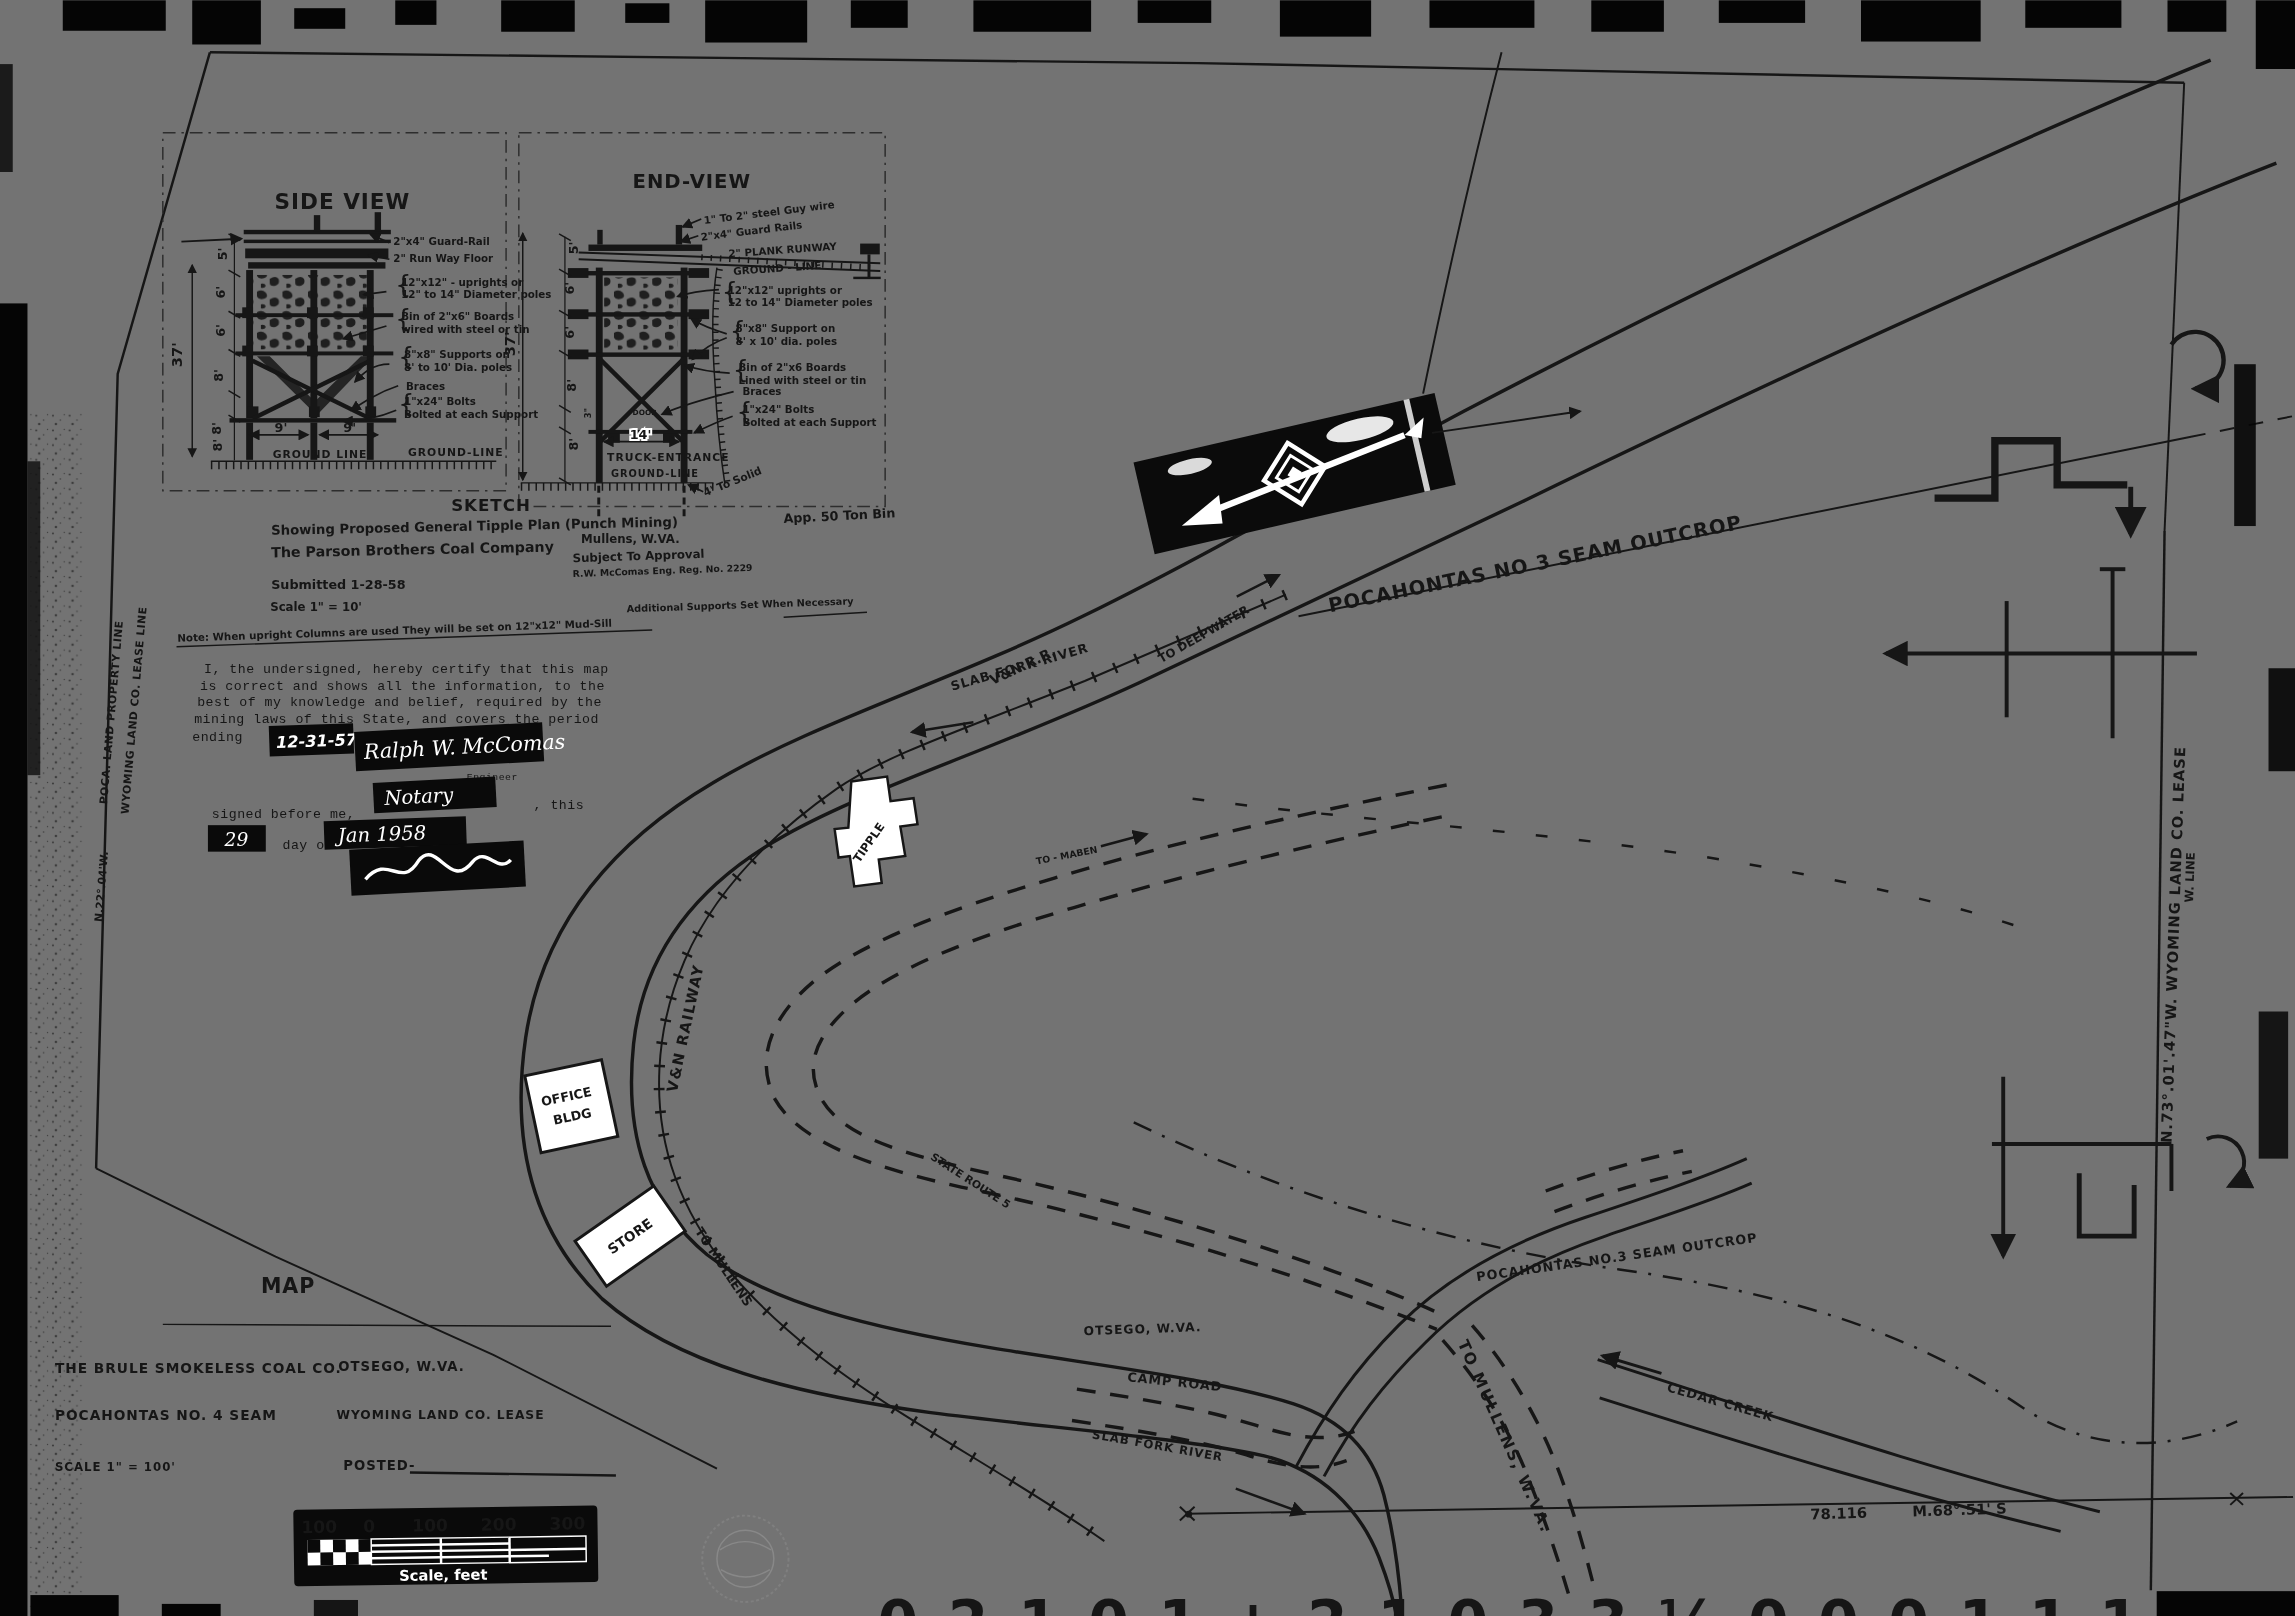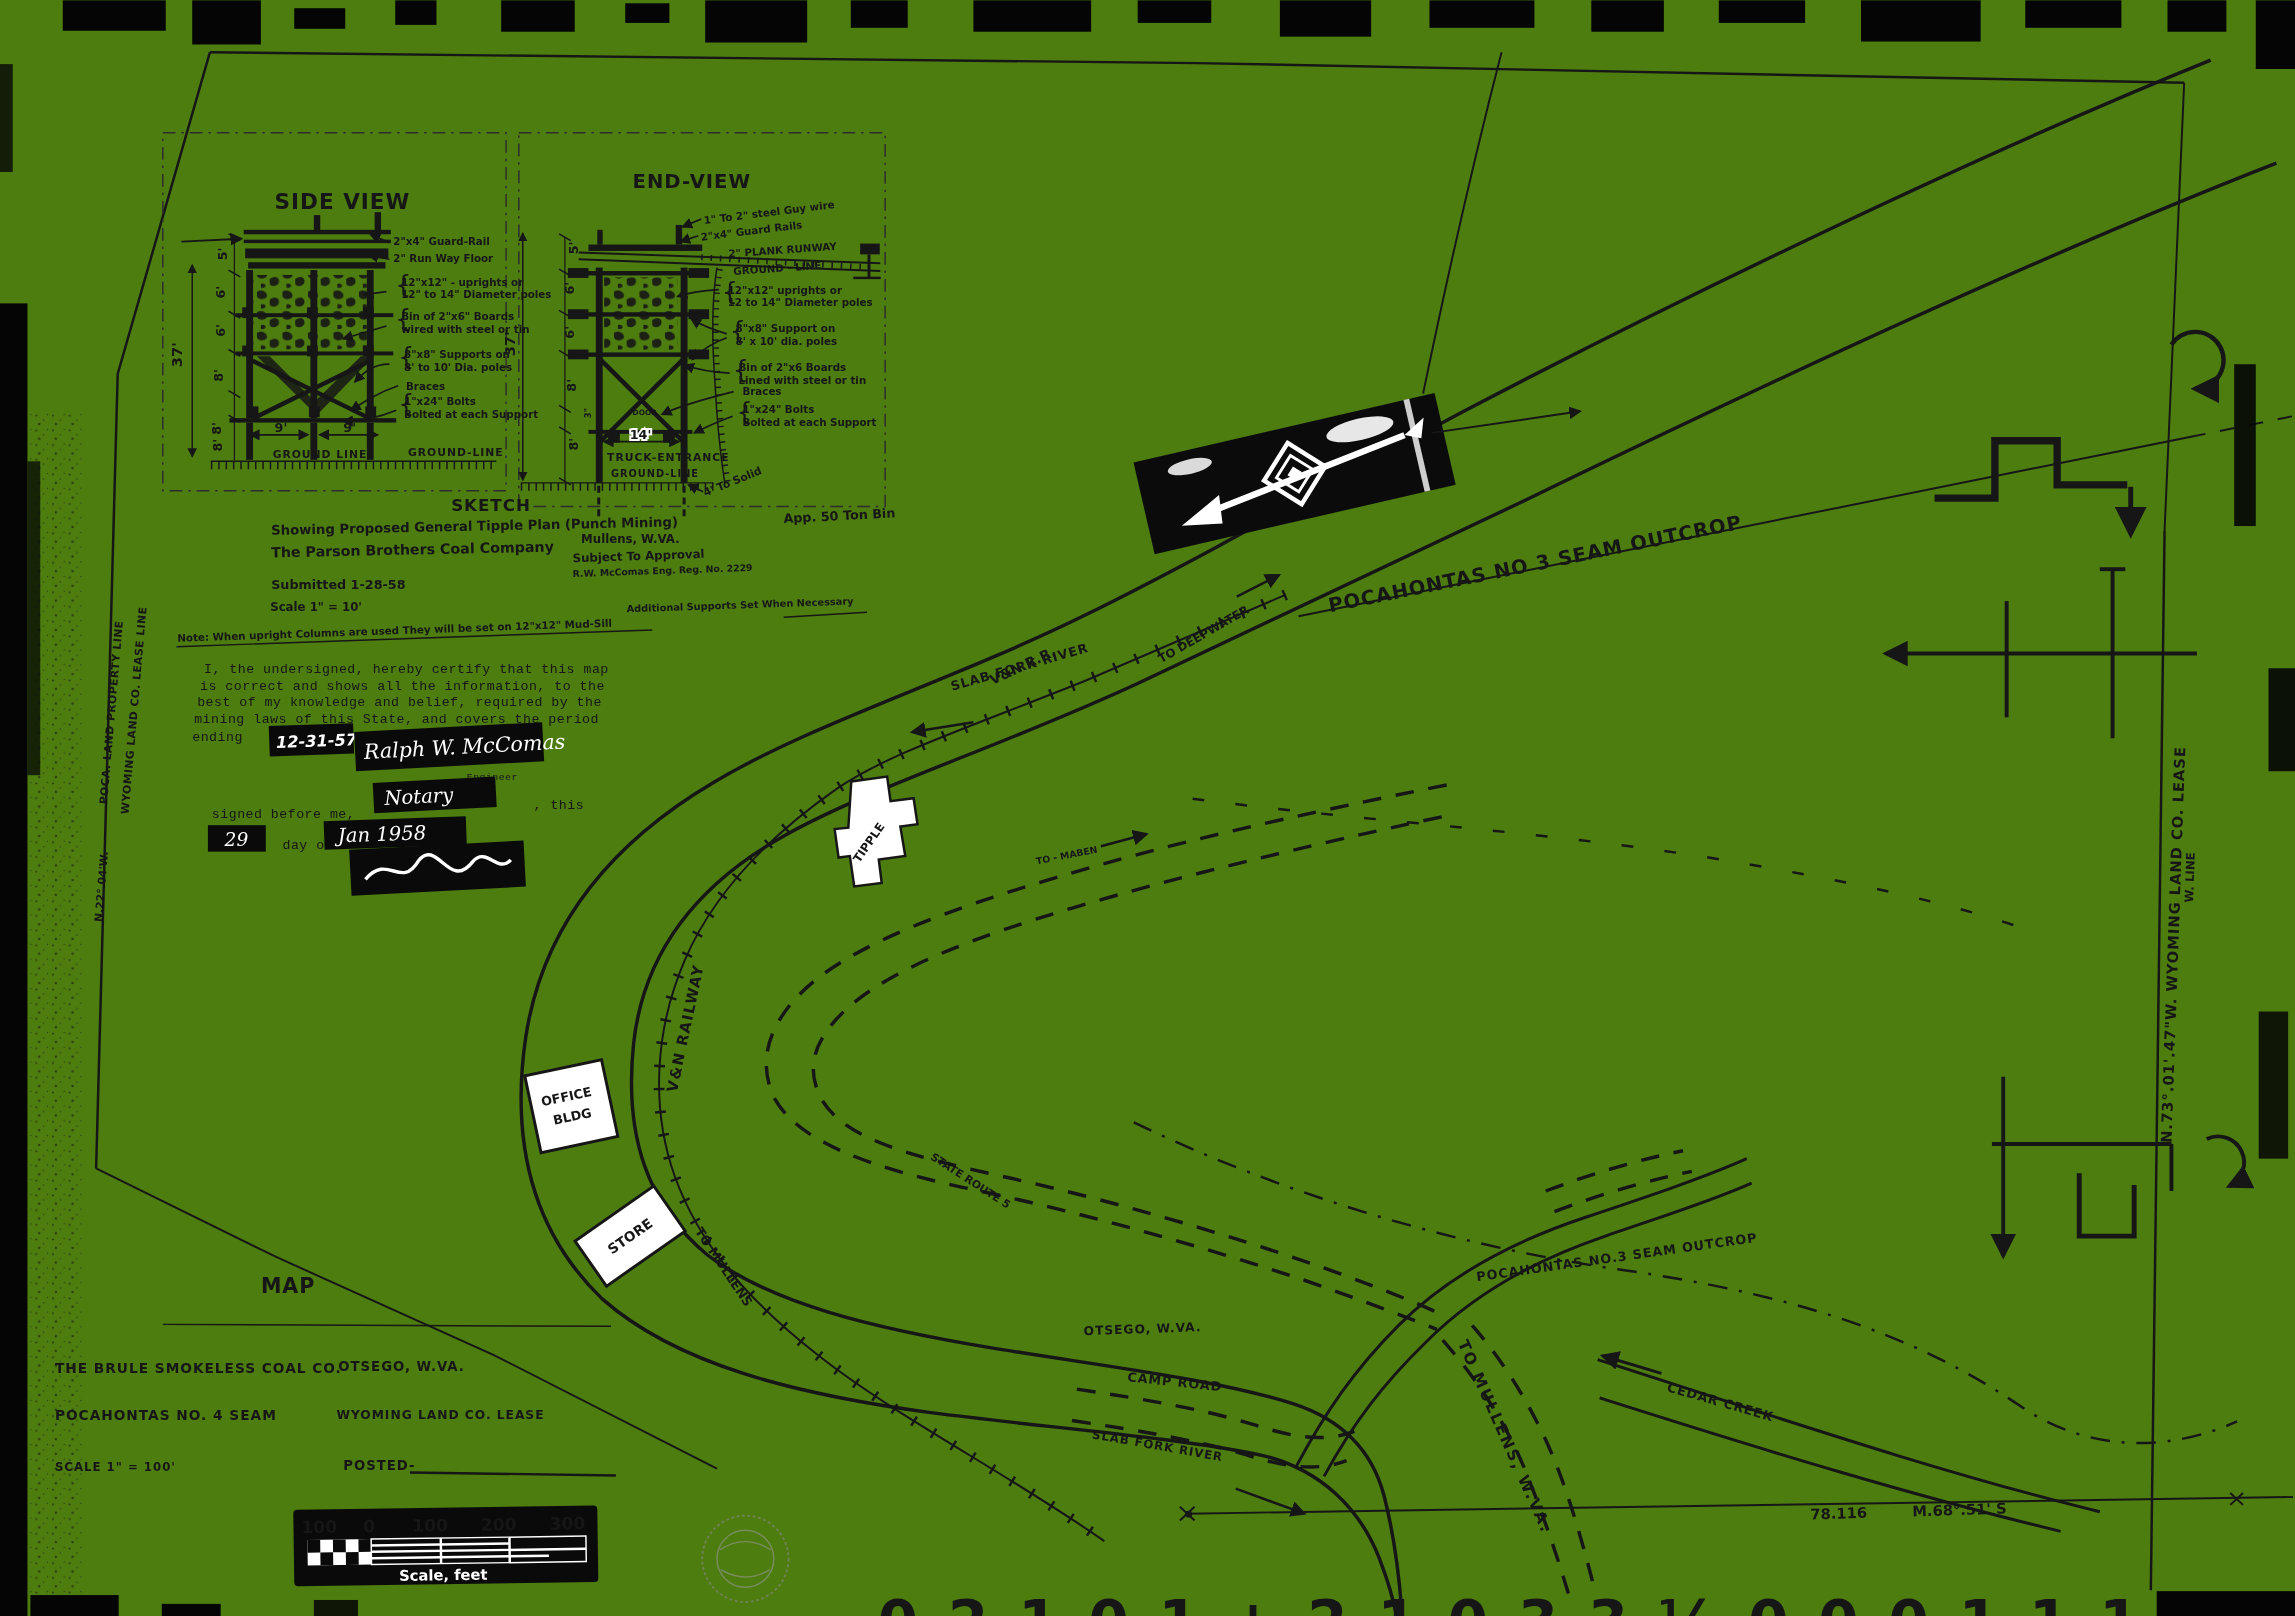--- a/index.html
+++ b/index.html
@@ -1,16 +1,16 @@
 <!DOCTYPE html>
 <html style="font-size:7.8px"><head>
 <meta charset="utf-8">
 <style>
   html,body{margin:0;padding:0;background:#e8e8e8;}
-  #page{position:relative;width:2295px;height:1617px;background:#4d7c0f;overflow:hidden;}
+  #page{position:relative;width:2295px;height:1617px;background:#737373;overflow:hidden;}
   svg{position:absolute;left:0;top:0;}
   text{fill:#161616;}
   .hand{font-family:"DejaVu Sans",sans-serif;font-weight:700;}
   .handl{font-family:"DejaVu Sans",sans-serif;font-weight:700;letter-spacing:2px;}
   .type{font-family:"Liberation Mono",monospace;fill:#2e2e2e;}
   .script{font-family:"DejaVu Serif",serif;font-style:italic;fill:#ffffff;}
   .wht{fill:#ffffff;font-family:"DejaVu Sans",sans-serif;font-weight:700;}
   .ink{stroke:#161616;fill:none;}
 </style>
 </head>

